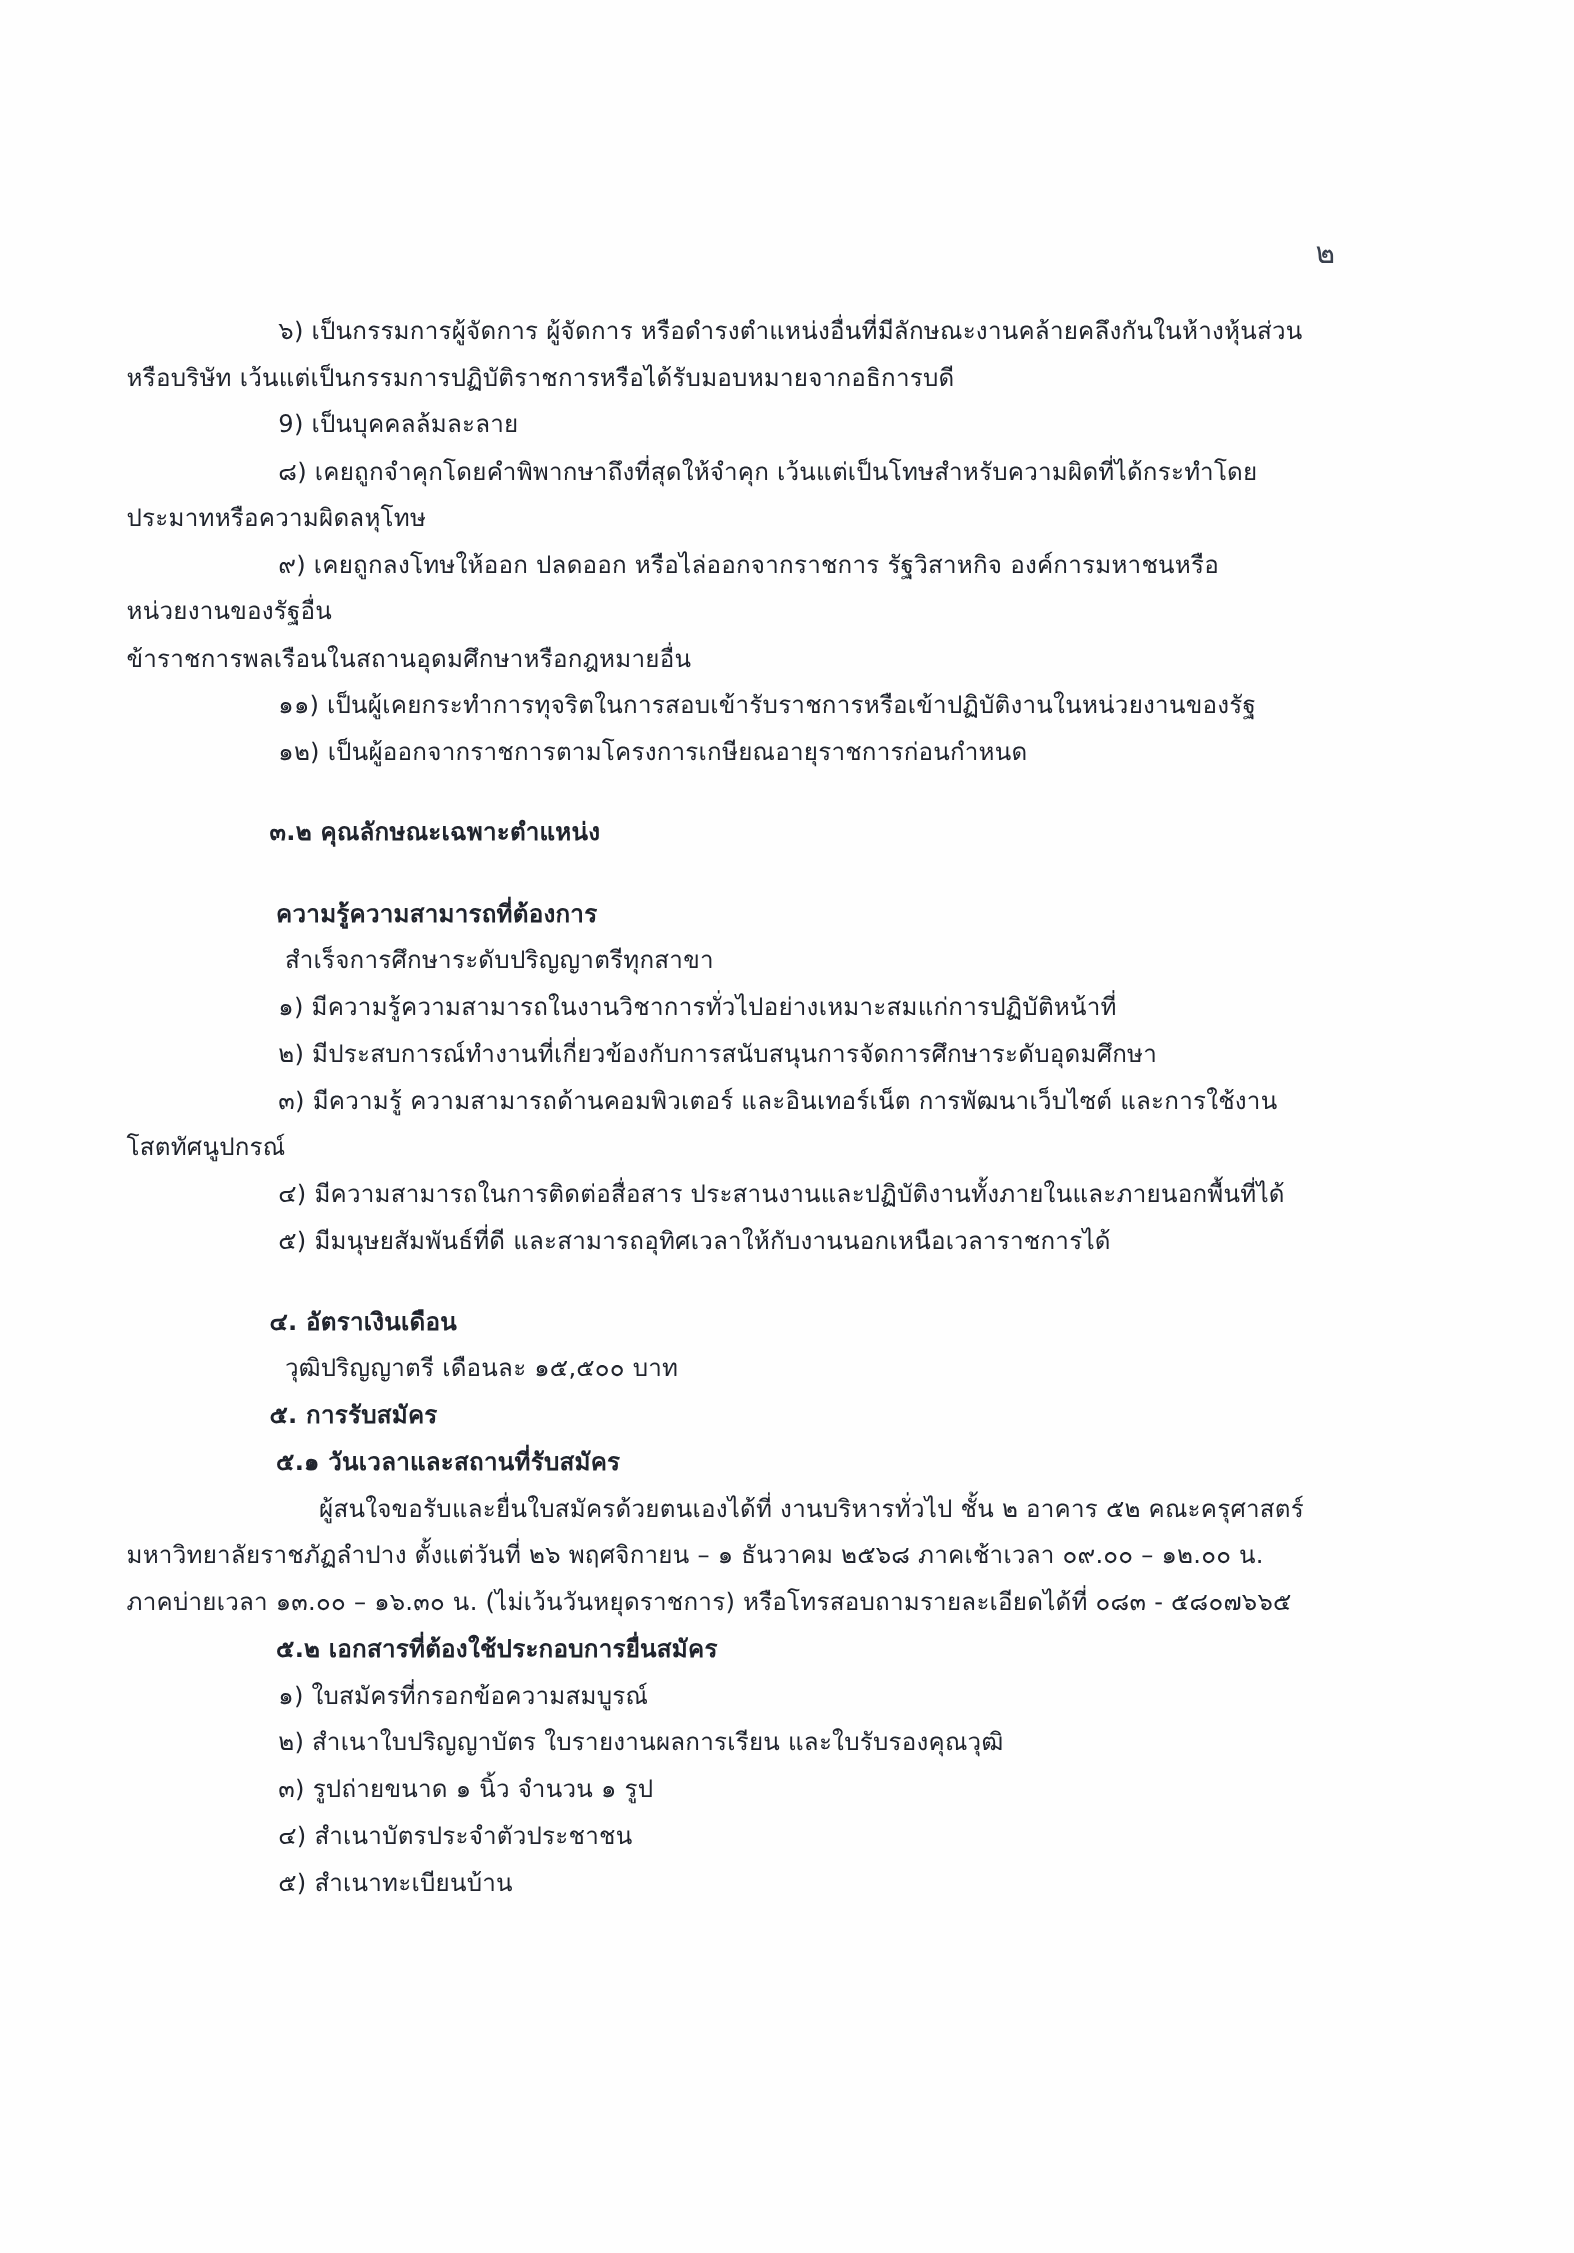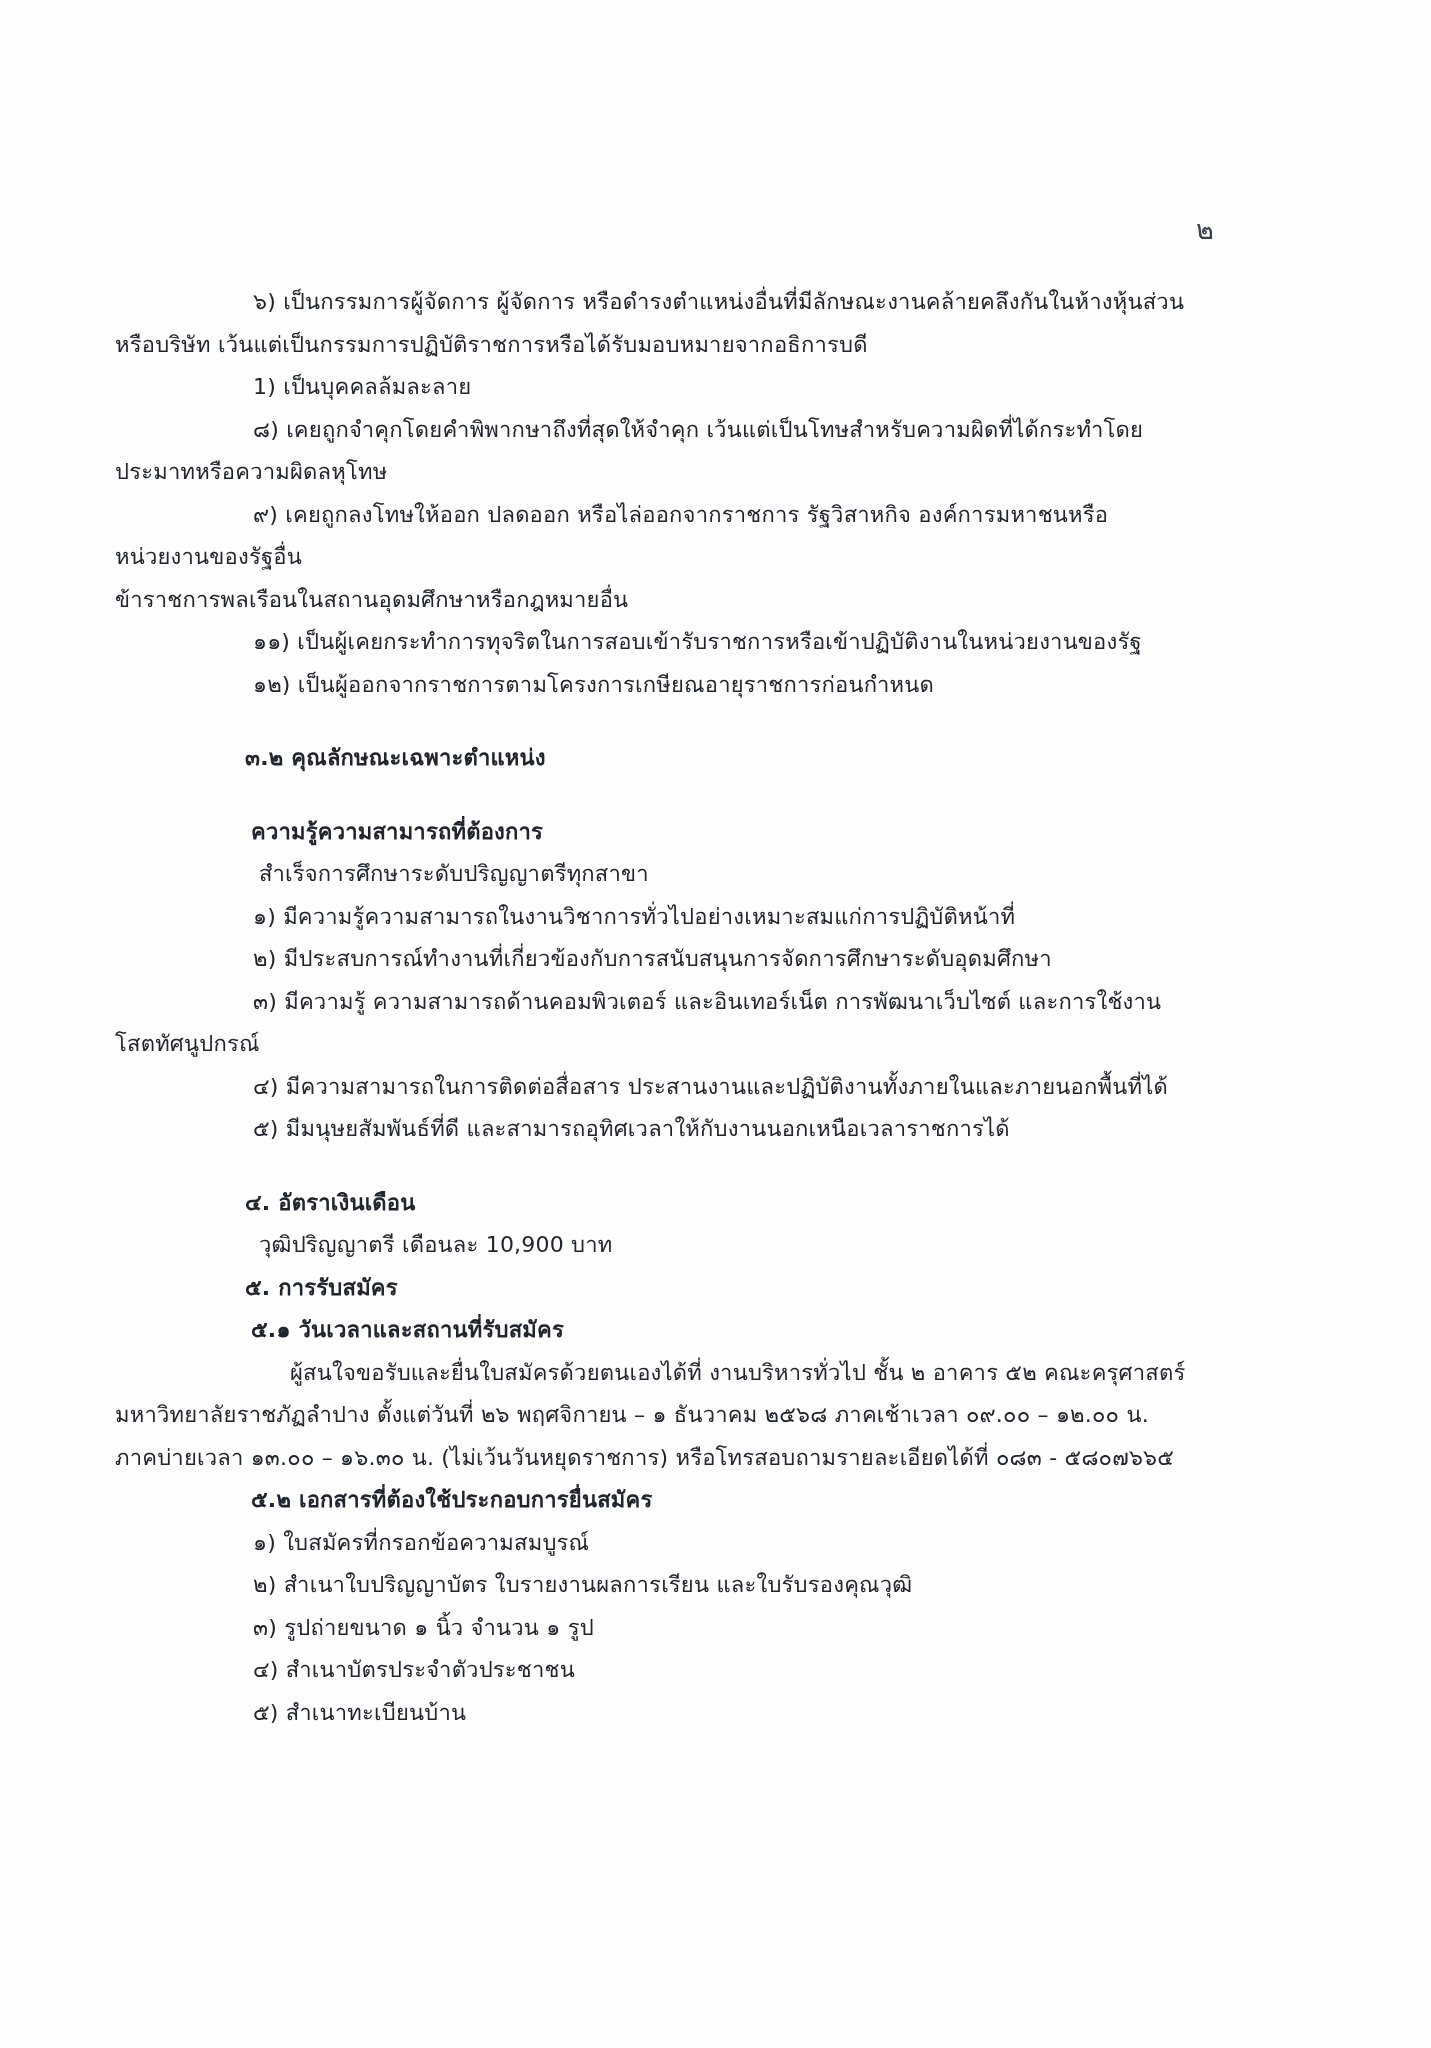--- a/index.html
+++ b/index.html
@@ -52,39 +52,39 @@
 </style>
 </head>
 <body>
 
 <div class="scan-page">
   <div class="page-number">๒</div>
 
   <div class="doc-lines">
       <div class="line style-item">๖) เป็นกรรมการผู้จัดการ ผู้จัดการ หรือดำรงตำแหน่งอื่นที่มีลักษณะงานคล้ายคลึงกันในห้างหุ้นส่วน</div>
       <div class="line style-body">หรือบริษัท เว้นแต่เป็นกรรมการปฏิบัติราชการหรือได้รับมอบหมายจากอธิการบดี</div>
-      <div class="line style-item">1) เป็นบุคคลล้มละลาย</div>
+      <div class="line style-item">9) เป็นบุคคลล้มละลาย</div>
       <div class="line style-item">๘) เคยถูกจำคุกโดยคำพิพากษาถึงที่สุดให้จำคุก เว้นแต่เป็นโทษสำหรับความผิดที่ได้กระทำโดย</div>
       <div class="line style-body">ประมาทหรือความผิดลหุโทษ</div>
       <div class="line style-item">๙) เคยถูกลงโทษให้ออก ปลดออก หรือไล่ออกจากราชการ รัฐวิสาหกิจ องค์การมหาชนหรือ</div>
       <div class="line style-body">หน่วยงานของรัฐอื่น</div>
       <div class="line style-body">ข้าราชการพลเรือนในสถานอุดมศึกษาหรือกฎหมายอื่น</div>
       <div class="line style-item">๑๑) เป็นผู้เคยกระทำการทุจริตในการสอบเข้ารับราชการหรือเข้าปฏิบัติงานในหน่วยงานของรัฐ</div>
       <div class="line style-item">๑๒) เป็นผู้ออกจากราชการตามโครงการเกษียณอายุราชการก่อนกำหนด</div>
       <div class="line style-heading gap-sm">๓.๒ คุณลักษณะเฉพาะตำแหน่ง</div>
       <div class="line style-subheading gap-sm">ความรู้ความสามารถที่ต้องการ</div>
       <div class="line style-detail">สำเร็จการศึกษาระดับปริญญาตรีทุกสาขา</div>
       <div class="line style-item">๑) มีความรู้ความสามารถในงานวิชาการทั่วไปอย่างเหมาะสมแก่การปฏิบัติหน้าที่</div>
       <div class="line style-item">๒) มีประสบการณ์ทำงานที่เกี่ยวข้องกับการสนับสนุนการจัดการศึกษาระดับอุดมศึกษา</div>
       <div class="line style-item">๓) มีความรู้ ความสามารถด้านคอมพิวเตอร์ และอินเทอร์เน็ต การพัฒนาเว็บไซต์ และการใช้งาน</div>
       <div class="line style-body">โสตทัศนูปกรณ์</div>
       <div class="line style-item">๔) มีความสามารถในการติดต่อสื่อสาร ประสานงานและปฏิบัติงานทั้งภายในและภายนอกพื้นที่ได้</div>
       <div class="line style-item">๕) มีมนุษยสัมพันธ์ที่ดี และสามารถอุทิศเวลาให้กับงานนอกเหนือเวลาราชการได้</div>
       <div class="line style-heading gap-sm">๔. อัตราเงินเดือน</div>
-      <div class="line style-detail">วุฒิปริญญาตรี เดือนละ 10,900 บาท</div>
+      <div class="line style-detail">วุฒิปริญญาตรี เดือนละ ๑๕,๕๐๐ บาท</div>
       <div class="line style-heading gap-lg">๕. การรับสมัคร</div>
       <div class="line style-subheading">๕.๑ วันเวลาและสถานที่รับสมัคร</div>
       <div class="line style-paragraph">ผู้สนใจขอรับและยื่นใบสมัครด้วยตนเองได้ที่ งานบริหารทั่วไป ชั้น ๒ อาคาร ๕๒ คณะครุศาสตร์</div>
       <div class="line style-body">มหาวิทยาลัยราชภัฏลำปาง ตั้งแต่วันที่ ๒๖ พฤศจิกายน – ๑ ธันวาคม ๒๕๖๘ ภาคเช้าเวลา ๐๙.๐๐  –  ๑๒.๐๐ น.</div>
       <div class="line style-body">ภาคบ่ายเวลา ๑๓.๐๐ – ๑๖.๓๐ น. (ไม่เว้นวันหยุดราชการ) หรือโทรสอบถามรายละเอียดได้ที่ ๐๘๓ - ๕๘๐๗๖๖๕</div>
       <div class="line style-subheading">๕.๒ เอกสารที่ต้องใช้ประกอบการยื่นสมัคร</div>
       <div class="line style-item">๑) ใบสมัครที่กรอกข้อความสมบูรณ์</div>
       <div class="line style-item">๒) สำเนาใบปริญญาบัตร ใบรายงานผลการเรียน และใบรับรองคุณวุฒิ</div>
       <div class="line style-item">๓) รูปถ่ายขนาด ๑ นิ้ว จำนวน ๑ รูป</div>
       <div class="line style-item">๔) สำเนาบัตรประจำตัวประชาชน</div>

